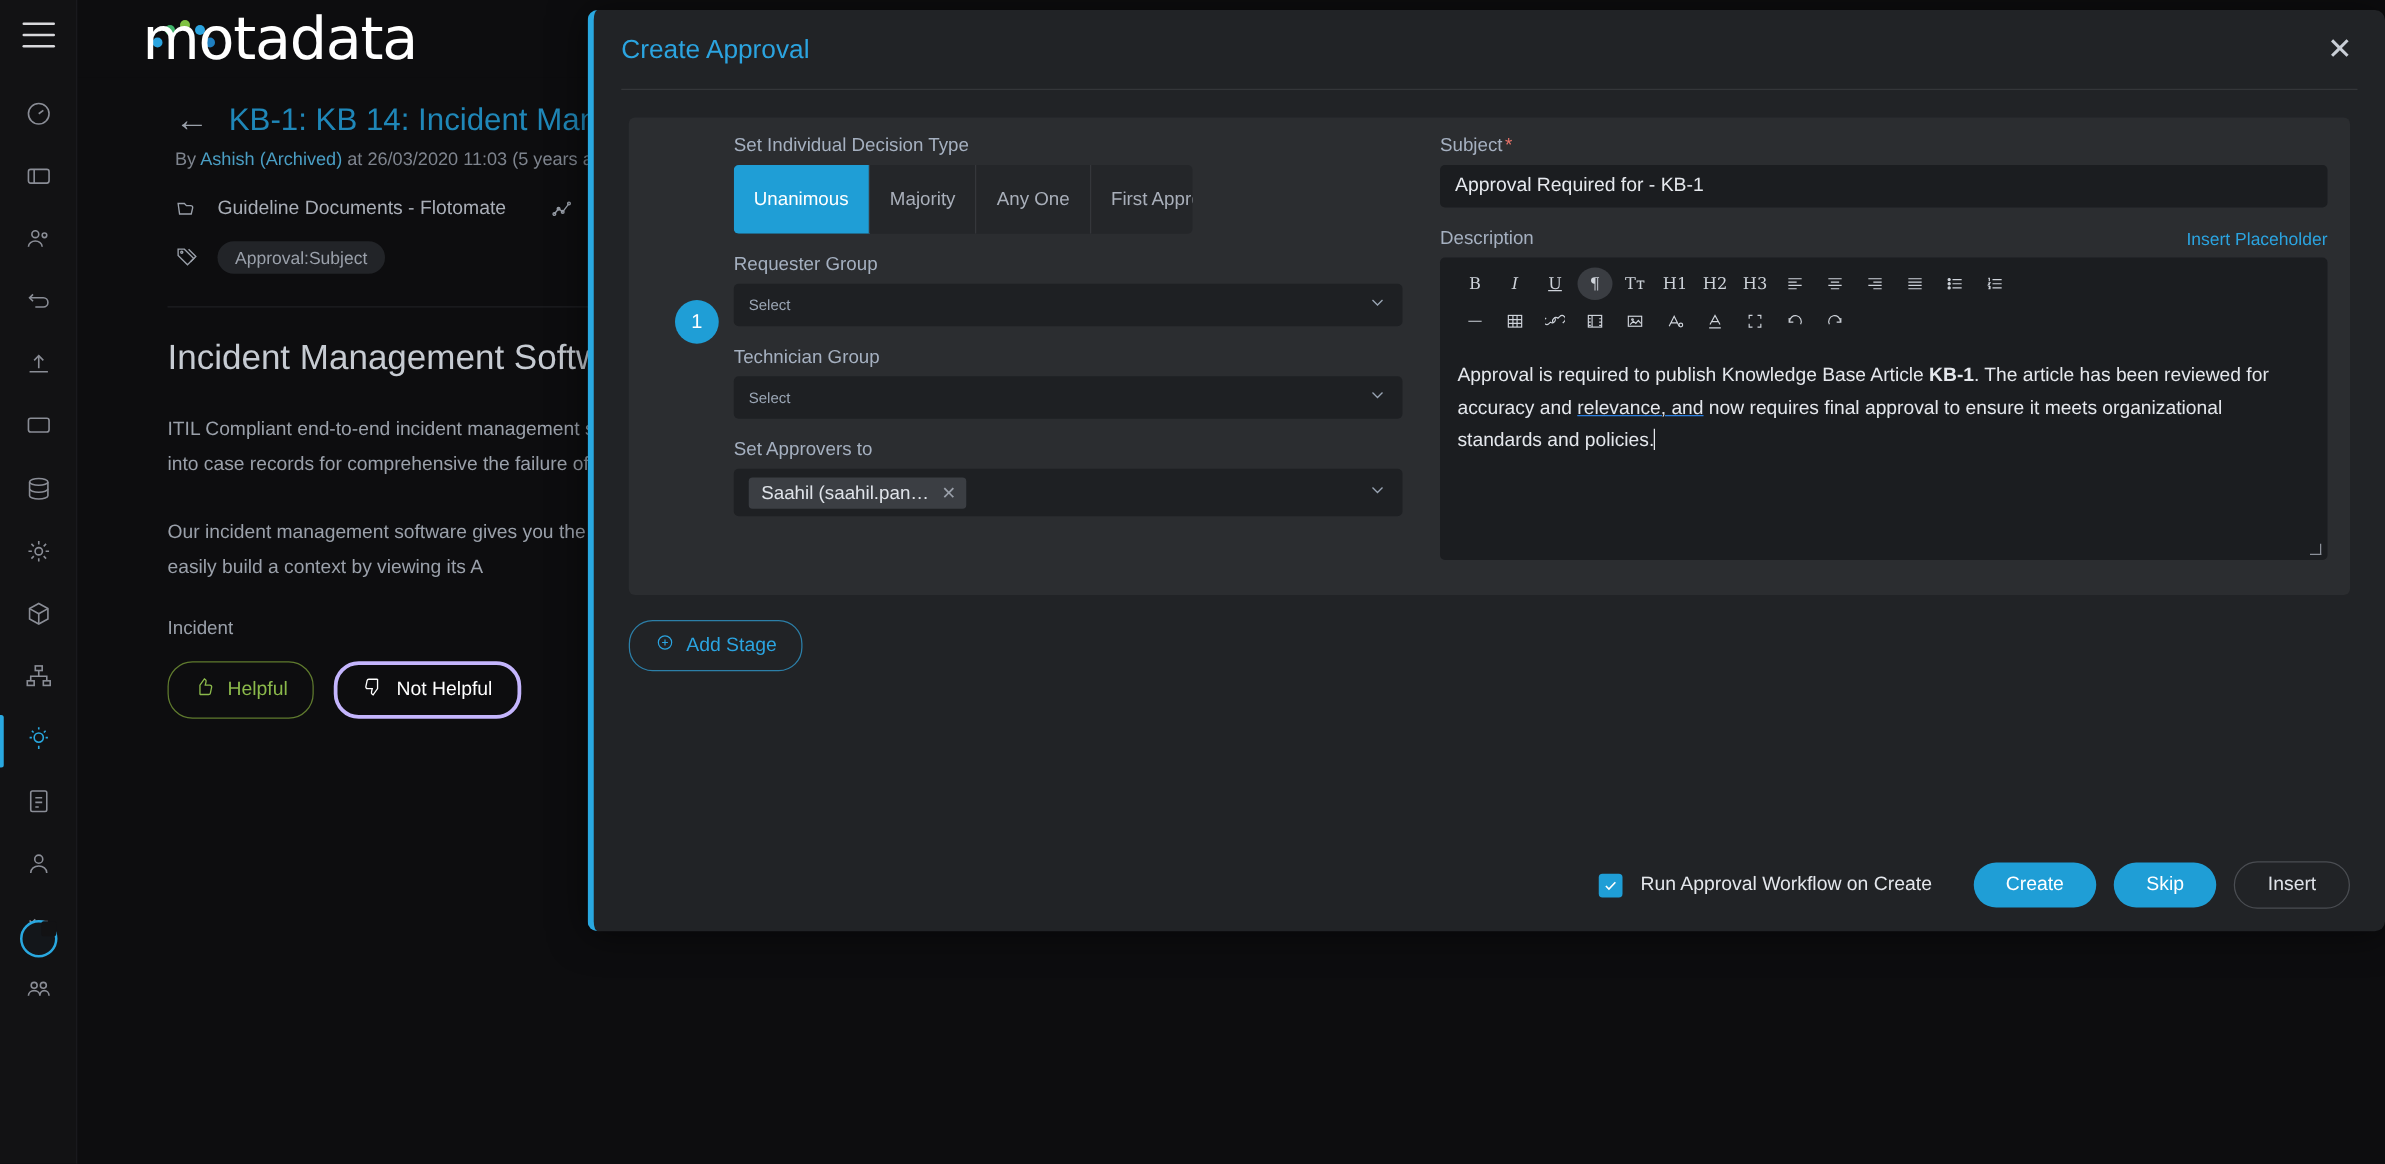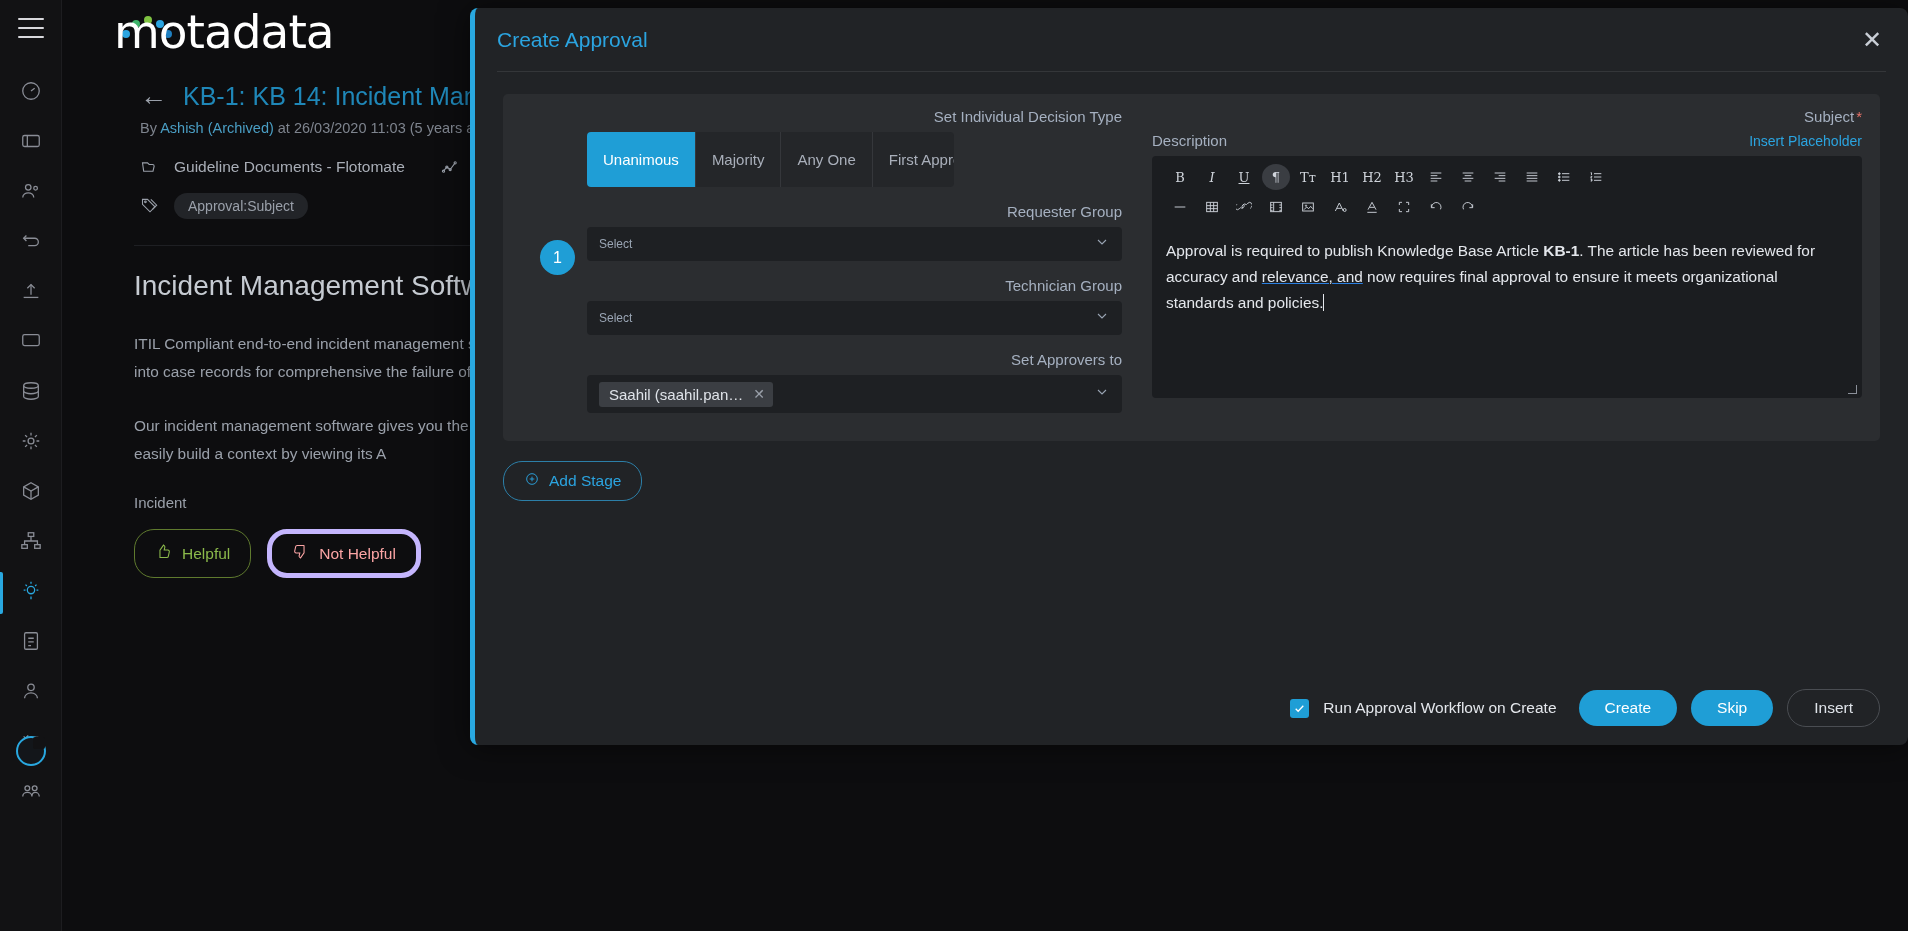--- a/index.html
+++ b/index.html
@@ -92,21 +92,21 @@
   }
   #article-incident-label { color: #9aa0aa; font-size: 15px; margin: 6px 0 18px 0; }
   #feedback-row { display: flex; gap: 16px; }
   .feedback-btn {
     display: flex; align-items: center; gap: 10px;
     padding: 9px 20px; border-radius: 20px; font-size: 15.5px;
     background: transparent; cursor: pointer;
   }
   .feedback-btn svg { width: 17px; height: 17px; stroke: currentColor; fill: none; stroke-width: 1.5; }
   #btn-helpful { border: 1px solid #5f7a2e; color: #8bb94b; }
-  #btn-not-helpful { border: 5px solid #c4b5fd; color: #fca5a5; }
+  #btn-not-helpful { border: 3px solid #c4b5fd; color: #ffffff; }
 
   
   #modal {
     position: absolute; left: 470px; top: 8px; width: 1438px; height: 737px;
     background: #212326; border-radius: 8px;
     border-left: 5px solid #29a8e0;
     box-shadow: 0 2px 30px rgba(0,0,0,0.55);
   }
   #modal-header {
     height: 63px; display: flex; align-items: center; justify-content: space-between;
@@ -126,21 +126,21 @@
   }
   #stage-badge {
     position: absolute; left: 37px; top: 146px;
     width: 35px; height: 35px; border-radius: 50%;
     background: #1f9ed6; color: #fff; font-size: 16px;
     display: flex; align-items: center; justify-content: center;
   }
   #stage-left { width: 535px; margin-left: 66px; }
   #stage-right { flex: 1; margin-left: 30px; }
 
-  .field-label { color: #a5b0c0; font-size: 15px; margin-bottom: 7px; text-align: right; }
+  .field-label { color: #a5b0c0; font-size: 15px; margin-bottom: 7px; }
   .field-label .req { color: #e8736a; margin-left: 2px; }
 
   #decision-tabs {
     display: flex; background: #242629; border-radius: 4px; overflow: hidden;
     width: 367px; margin-bottom: 16px;
   }
   .decision-tab {
     padding: 19px 16px; font-size: 15px; color: #a9afba; cursor: pointer;
     border-right: 1px solid #35373b; white-space: nowrap;
   }
@@ -212,21 +212,21 @@
 
   #modal-footer {
     position: absolute; right: 28px; bottom: 18px;
     display: flex; align-items: center; gap: 14px;
   }
   #run-wf-check {
     width: 19px; height: 19px; border-radius: 3px; background: #1f9ed6;
     display: flex; align-items: center; justify-content: center; cursor: pointer;
   }
   #run-wf-check svg { width: 13px; height: 13px; stroke: #fff; fill: none; stroke-width: 2.4; }
-  #run-wf-label { color: #e4e7ec; font-size: 15.5px; margin-right: 8px; }
+  #run-wf-label { color: #e4e7ec; font-size: 15.5px; margin-right: 19px; }
   .footer-btn {
     border-radius: 19px; font-size: 15.5px; padding: 9px 26px; cursor: pointer;
     font-family: "Liberation Sans", sans-serif; border: none;
   }
   .footer-btn.primary { background: #1f9ed6; color: #ffffff; }
   .footer-btn.ghost { background: transparent; color: #dfe3e9; border: 1px solid #4a4d52; }
 
   
   #page-scroll {
     position: absolute; right: 2px; top: 70px; width: 7px; height: 120px;
@@ -494,20 +494,21 @@
         <span class="chev"><svg viewBox="0 0 24 24">
               <path d="M6 9l6 6 6-6"></path>
             </svg></span>
       </div>
     </div>
 
     <div id="stage-right">
       <div class="field-label">
         <span>Subject</span><span class="req">*</span>
       </div>
+      <input id="subject-input" type="text" value="Approval Required for - KB-1" style="">
 
       <div id="desc-head">
         <span class="field-label" style="margin:0;">Description</span>
         <span id="insert-placeholder">Insert Placeholder</span>
       </div>
 
       <div id="editor">
         <div id="editor-toolbar">
           <div class="tb-row">
             <span class="tb-btn">

